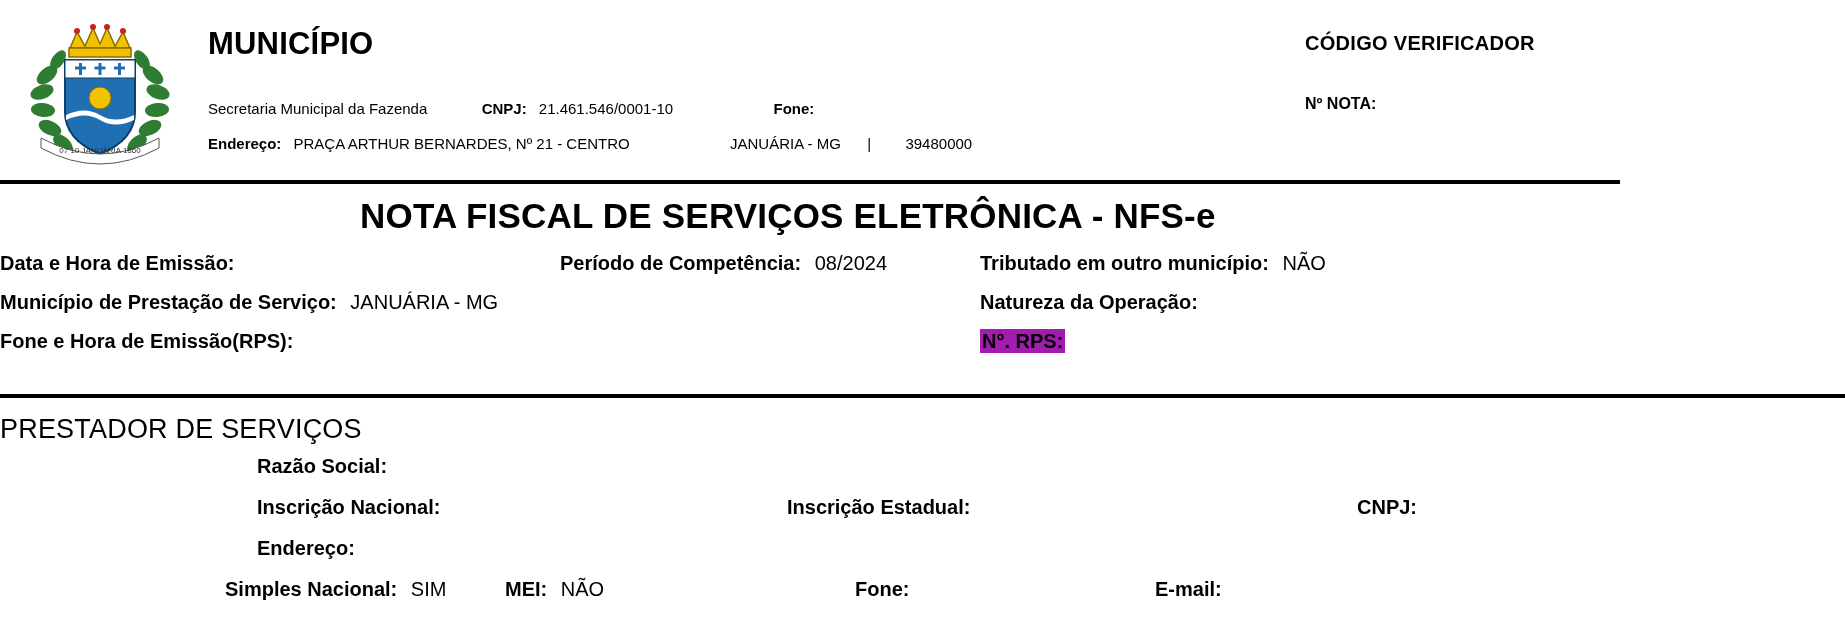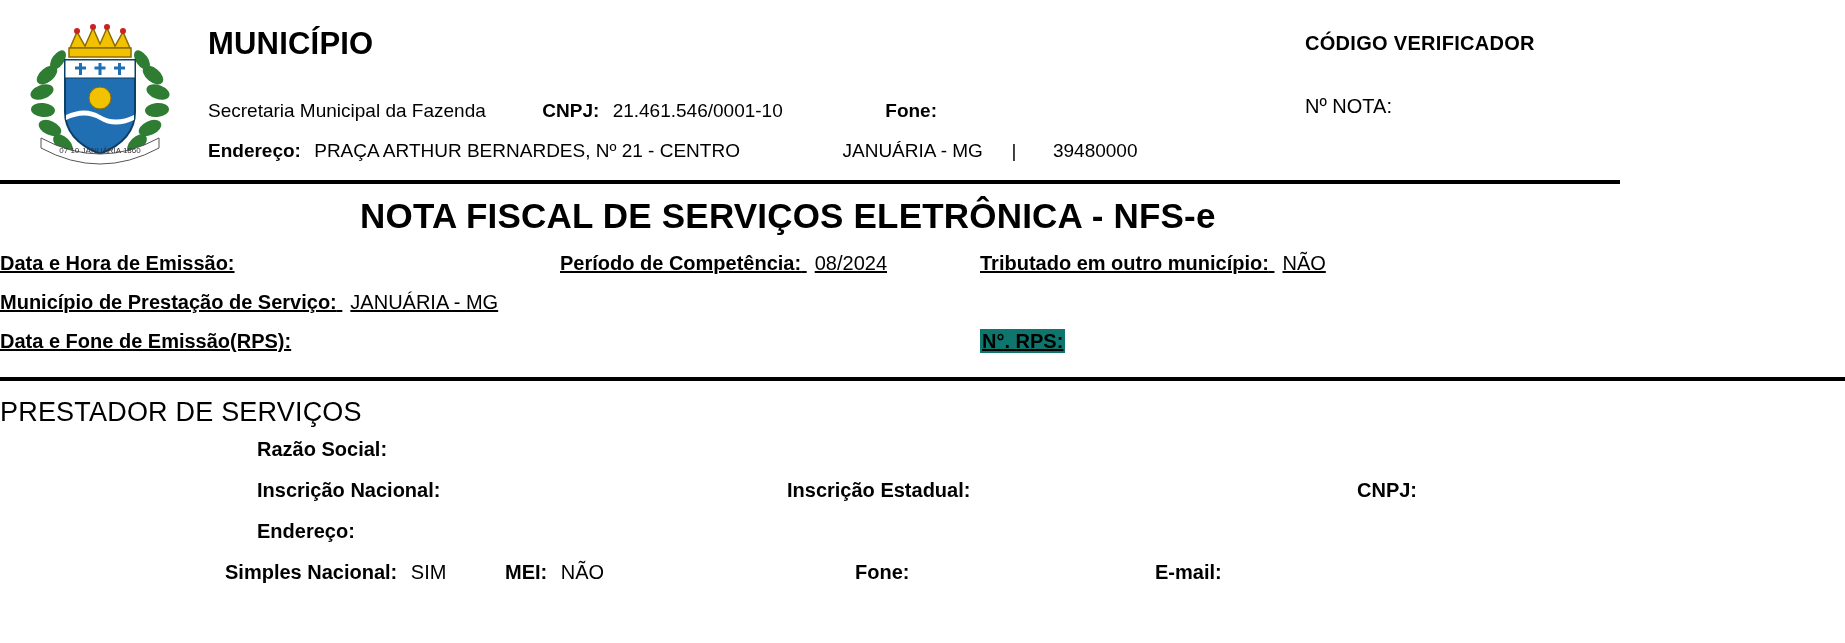--- a/index.html
+++ b/index.html
@@ -48,21 +48,21 @@
     padding-left: 8px;
     padding-top: 12px;
   }
   .org-title {
     font-size: 31px;
     font-weight: bold;
     letter-spacing: 0.2px;
     margin-bottom: 38px;
   }
   .hdr-line {
-    font-size: 19px;
+    font-size: 15px;
     margin-bottom: 18px;
     white-space: nowrap;
   }
   .hdr-line .lbl { font-weight: bold; }
   .hdr-line .val { font-weight: normal; }
   .sep-wide { display: inline-block; width: 46px; }
   .sep-small { display: inline-block; width: 18px; }
 
   .verif-block {
     width: 540px;
@@ -70,22 +70,22 @@
     padding-top: 18px;
     padding-left: 20px;
   }
   .verif-title {
     font-size: 20px;
     font-weight: bold;
     margin-bottom: 40px;
     letter-spacing: 0.3px;
   }
   .verif-nota {
-    font-size: 20px;
-    font-weight: normal;
+    font-size: 16px;
+    font-weight: bold;
   }
 
   .rule-thick {
     border-top: 4px solid #000;
     width: 1620px;
     margin: 0;
   }
   .rule-thick.full {
     width: 1845px;
   }
@@ -94,36 +94,35 @@
   .doc-title {
     text-align: left;
     padding: 12px 0 10px 360px;
     font-size: 35px;
     font-weight: bold;
     letter-spacing: 0.2px;
   }
 
   
   .info-block {
-    padding: 6px 0 8px 0;
-    text-decoration: underline;
+    padding: 6px 0 25px 0;
   }
   .info-row {
     display: flex;
     font-size: 20px;
     margin-bottom: 16px;
     white-space: nowrap;
   }
   .col-a { width: 560px; min-width: 560px; }
   .col-b { width: 420px; min-width: 420px; }
   .col-c { flex: 1; }
   .lbl { font-weight: bold; }
   .val { font-weight: normal; padding-left: 8px; }
   .hl {
-    background: #0f766e;
+    background: #a21caf;
     font-weight: bold;
     padding: 1px 2px;
   }
 
   
   .section-title {
     font-size: 27px;
     font-weight: normal;
     padding: 16px 16px 10px 0;
     letter-spacing: 0.2px;
@@ -252,27 +251,28 @@
         <span class="val">NÃO</span>
       </div>
     </div>
 
     <div class="info-row">
       <div class="col-a" style="width:980px;min-width:980px">
         <span class="lbl">Município de Prestação de Serviço:</span>
         <span class="val">JANUÁRIA - MG</span>
       </div>
       <div class="col-c">
+        <span class="lbl">Natureza da Operação:</span>
         <span class="val"></span>
       </div>
     </div>
 
     <div class="info-row">
       <div class="col-a" style="width:980px;min-width:980px">
-        <span class="lbl">Data e Fone de Emissão(RPS):</span>
+        <span class="lbl">Fone e Hora de Emissão(RPS):</span>
         <span class="val"></span>
       </div>
       <div class="col-c">
         <span class="hl">N°. RPS:</span>
         <span class="val"></span>
       </div>
     </div>
 
   </div>
 

